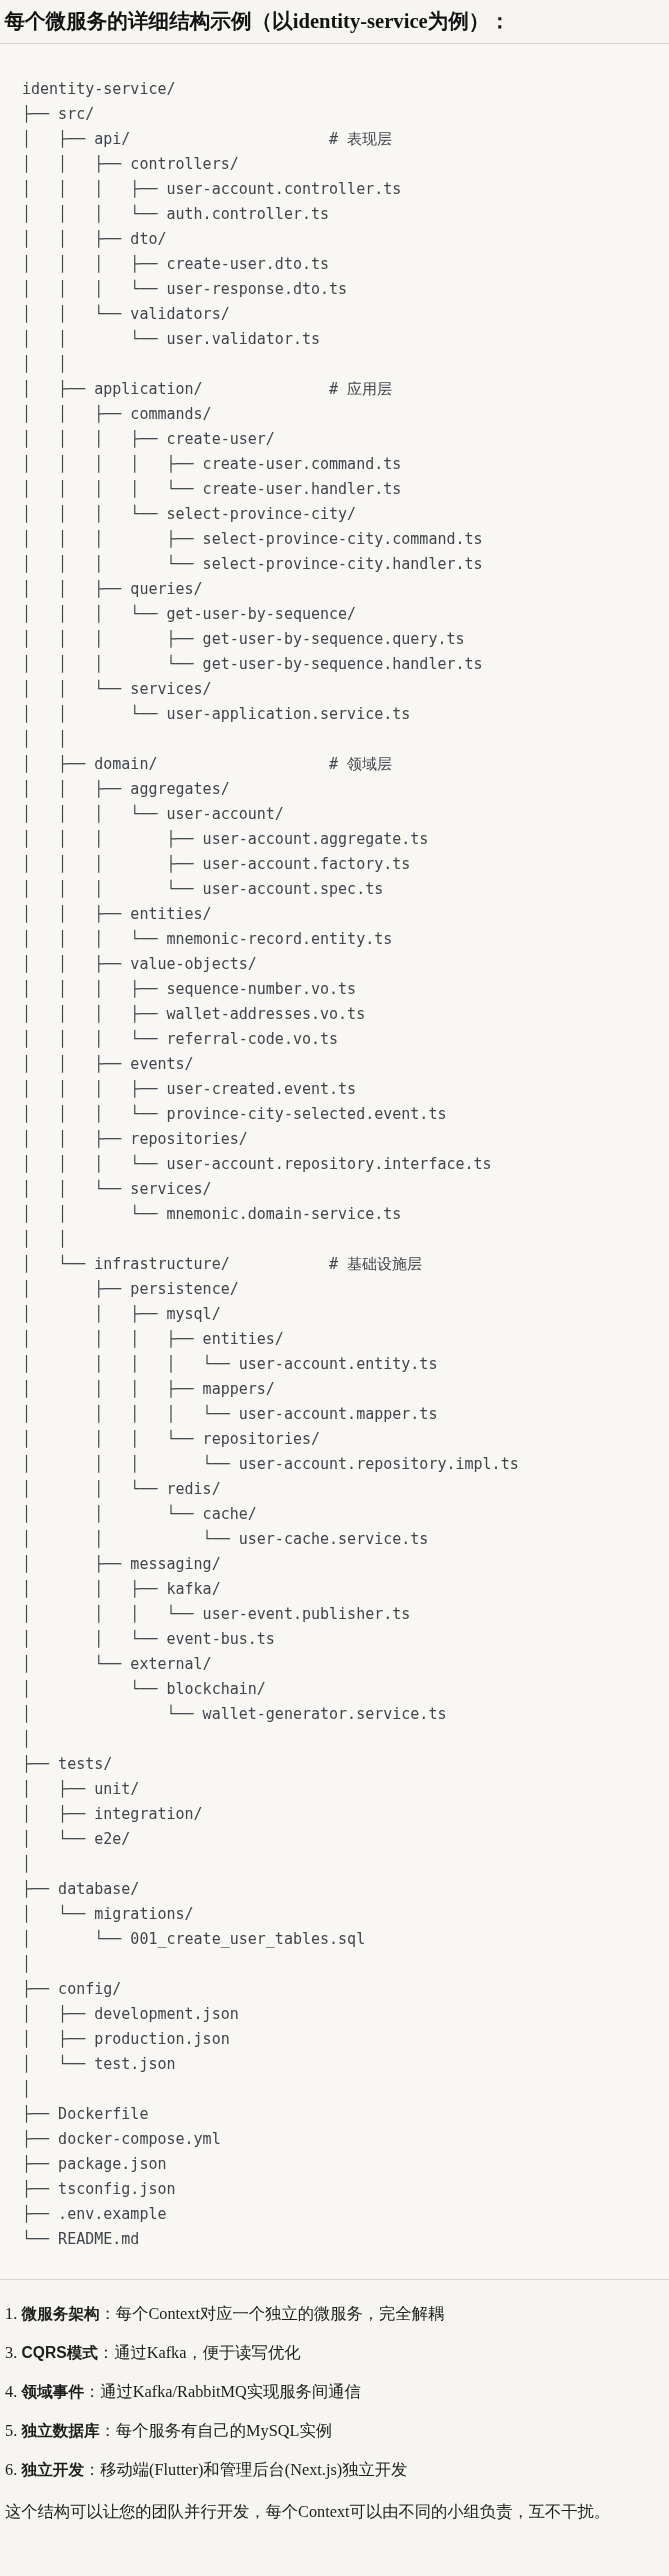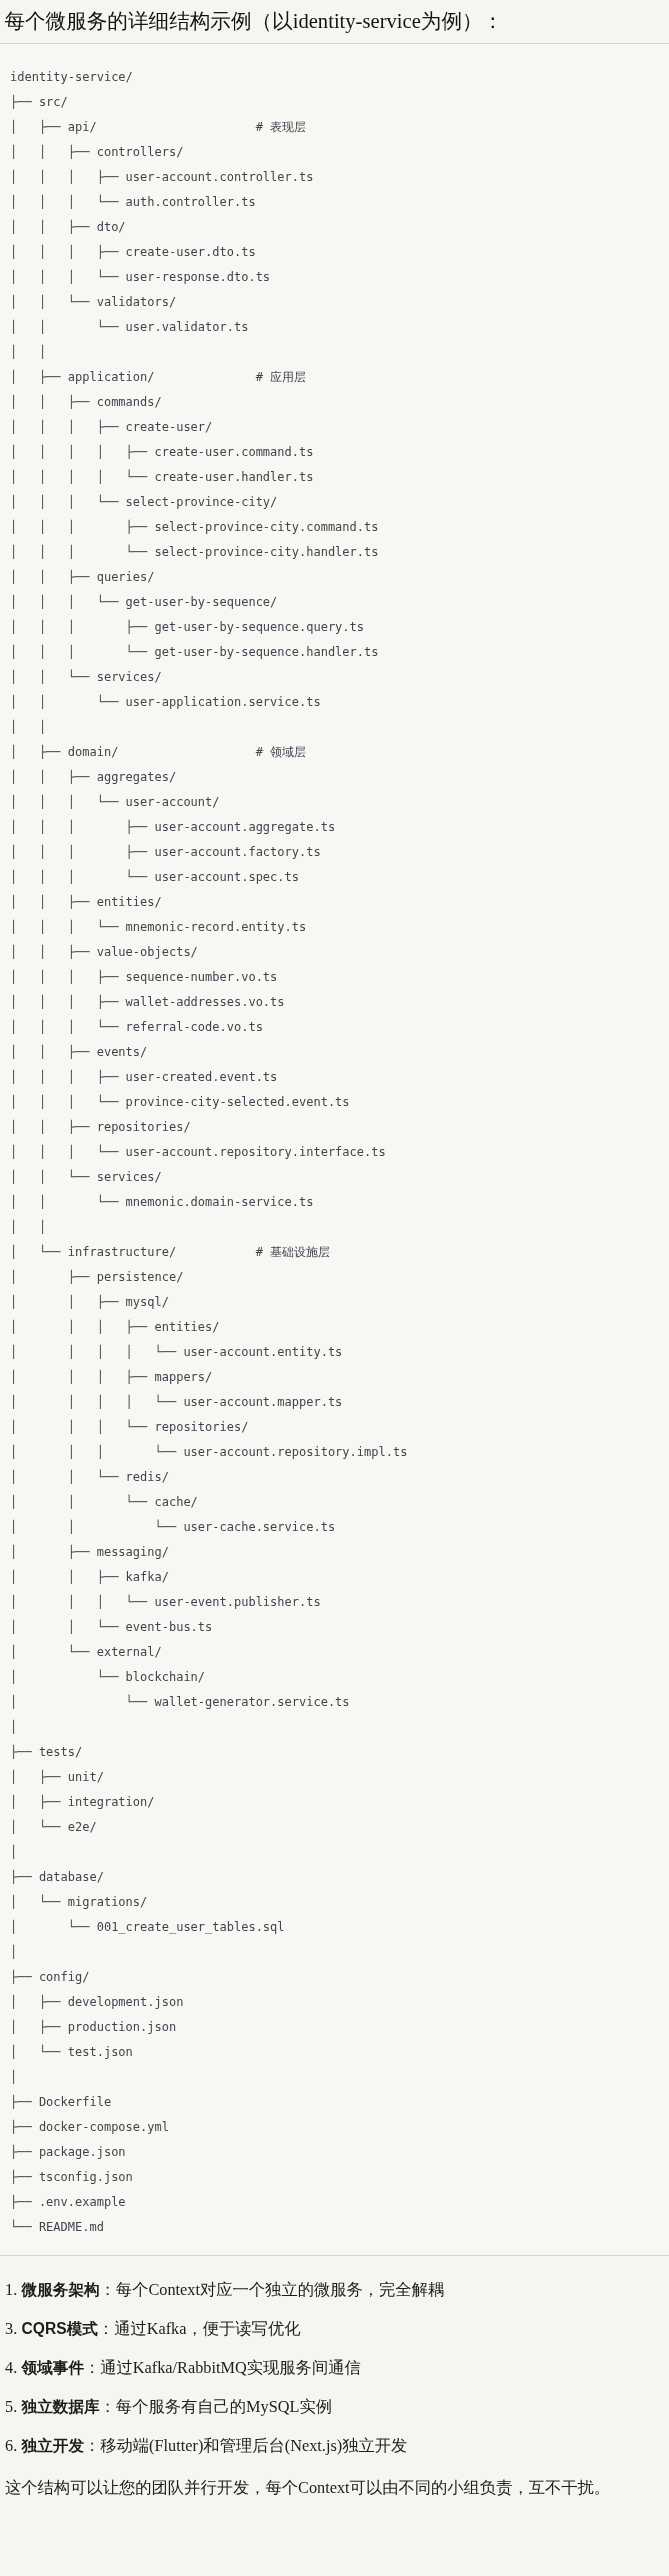--- a/index.html
+++ b/index.html
@@ -10,35 +10,35 @@
     background: #f6f5f1;
     color: #1c1c1c;
     font-family: "Liberation Serif", "DejaVu Serif", serif;
     overflow: hidden;
   }
   .doc-title {
     margin: 0 0 8.1px 0;
     padding: 8.1px 6.3px 0 4.4px;
     font-size: 20.6px;
     line-height: 1.32;
-    font-weight: normal;
+    font-weight: bold;
     color: #121212;
     font-family: "Liberation Serif", "DejaVu Serif", serif;
   }
   .code-block {
     background: #f8f7f4;
     border-top: 0.6px solid #d6d4ce;
     border-bottom: 0.6px solid #d6d4ce;
     width: 100%;
   }
   .tree {
-    margin: 0;
+    margin: 12px;
     padding: 21px 6.3px 15px 10px;
     font-family: "DejaVu Sans Mono", "Liberation Mono", monospace;
-    font-size: 12px;
+    font-size: 15px;
     line-height: 25px;
     color: #3f454c;
     white-space: pre;
   }
   .notes {
     padding: 22.5px 5px 0 5px;
   }
   .notes-title {
     margin: 0 0 13.8px 0;
     font-size: 19px;

